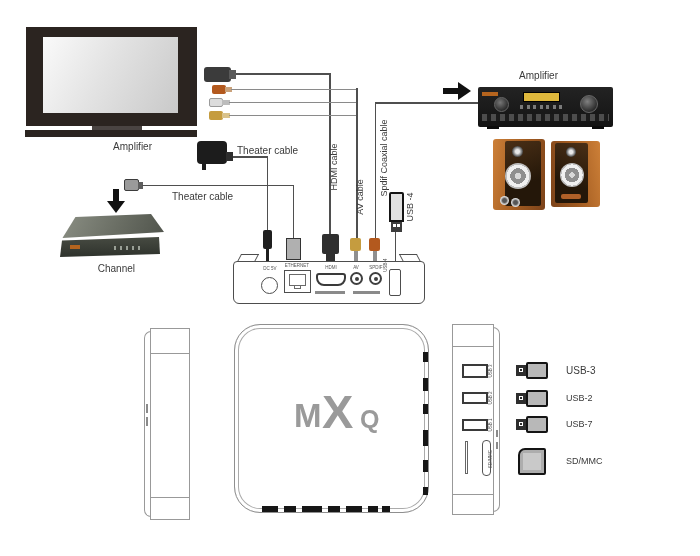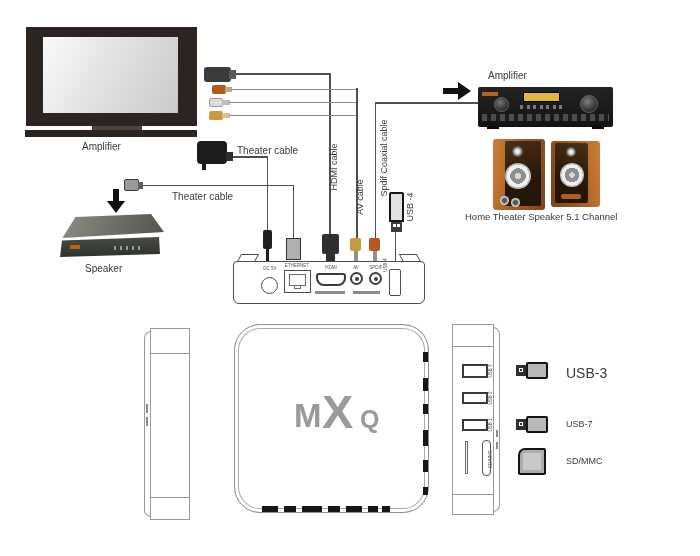--- a/index.html
+++ b/index.html
@@ -2,21 +2,21 @@
 <html><head>
 <meta charset="utf-8">
 <style>
   html,body{margin:0;padding:0;background:#fff;}
   #stage{position:relative;width:700px;height:556px;background:#ffffff;overflow:hidden;
          font-family:"Liberation Sans",sans-serif;color:#3a3a3a;}
   .abs{position:absolute;}
   .ln{position:absolute;background:#4f4f4f;}
   .lng{position:absolute;background:#8a8a8a;}
   .lbl{position:absolute;font-size:10px;color:#3a3a3a;white-space:nowrap;}
-  .lblc{text-align:left;}
+  .lblc{text-align:right;}
   .vlbl{position:absolute;font-size:9px;color:#3a3a3a;white-space:nowrap;text-align:center;
         height:12px;line-height:12px;transform:rotate(-90deg);}
   .t5{position:absolute;font-size:4.5px;color:#555;white-space:nowrap;text-align:center;line-height:6px;}
   .t5v{position:absolute;font-size:4.5px;color:#555;white-space:nowrap;text-align:center;line-height:6px;transform:rotate(-90deg);}
   .port{position:absolute;border:1.5px solid #4d4d4d;background:#fff;box-sizing:border-box;}
   .mark{position:absolute;background:#161616;}
 </style>
 </head>
 <body>
 
@@ -70,21 +70,21 @@
   <div class="abs" style="left:113px;top:189px;width:6px;height:13px;background:#111;"></div>
   <div class="abs" style="left:107px;top:201px;width:0;height:0;border-left:9px solid transparent;border-right:9px solid transparent;border-top:12px solid #111;"></div>
   <div class="abs" style="left:286px;top:238px;width:15px;height:22px;background:#b0b0b0;border:1.5px solid #333;box-sizing:border-box;"></div>
 
   <div class="abs" style="left:56px;top:214px;width:108px;height:48px;">
     <div class="abs" style="left:0;top:0;width:108px;height:30px;background:linear-gradient(115deg,#8e9287 0%,#6a6e64 55%,#4e524a 100%);clip-path:polygon(18% 10%,88% 0%,100% 60%,6% 80%);"></div>
     <div class="abs" style="left:4px;top:23px;width:100px;height:20px;background:linear-gradient(#474b42,#2e322c);clip-path:polygon(2% 18%,99% 0%,100% 85%,0% 100%);"></div>
     <div class="abs" style="left:14px;top:31px;width:10px;height:4px;background:#b5641e;"></div>
     <div class="abs" style="left:58px;top:32px;width:30px;height:4px;background:repeating-linear-gradient(90deg,#9aa096 0 2px,transparent 2px 6px);"></div>
   </div>
-  <div class="lbl lblc" style="left:85px;top:263px;width:50px;">Speaker</div>
+  <div class="lbl lblc" style="left:85px;top:263px;width:50px;">Channel</div>
 
   <div class="lbl lblc" style="left:488px;top:70px;width:70px;">Amplifier</div>
   <div class="abs" style="left:478px;top:87px;width:135px;height:40px;background:linear-gradient(#232323,#131313);border-radius:2px;">
     <div class="abs" style="left:4px;top:5px;width:16px;height:4px;background:#b5641e;"></div>
     <div class="abs" style="left:16px;top:10px;width:15px;height:15px;border-radius:50%;background:radial-gradient(circle at 40% 35%,#777 0%,#2c2c2c 70%);border:1px solid #666;box-sizing:border-box;"></div>
     <div class="abs" style="left:45px;top:5px;width:37px;height:10px;background:#dfb83c;border:1px solid #000;box-sizing:border-box;"></div>
     <div class="abs" style="left:42px;top:18px;width:44px;height:4px;background:repeating-linear-gradient(90deg,#7a7a7a 0 3px,transparent 3px 6.5px);"></div>
     <div class="abs" style="left:102px;top:8px;width:18px;height:18px;border-radius:50%;background:radial-gradient(circle at 40% 35%,#808080 0%,#2c2c2c 70%);border:1px solid #666;box-sizing:border-box;"></div>
     <div class="abs" style="left:4px;top:27px;width:127px;height:7px;background:repeating-linear-gradient(90deg,#4d4d4d 0 5px,#1b1b1b 5px 9px);"></div>
     <div class="abs" style="left:9px;top:39px;width:12px;height:3px;background:#0c0c0c;"></div>
@@ -97,21 +97,20 @@
     <div class="abs" style="left:12px;top:24px;width:26px;height:26px;border-radius:50%;background:radial-gradient(circle,#d8d8d8 0 16%,#8f8f8f 16% 42%,#f0f0f0 42% 62%,#bdbdbd 62% 74%,#241709 74%);"></div>
     <div class="abs" style="left:7px;top:57px;width:9px;height:9px;border-radius:50%;background:radial-gradient(circle,#555 30%,#d8d8d8 60%);"></div>
     <div class="abs" style="left:18px;top:59px;width:9px;height:9px;border-radius:50%;background:radial-gradient(circle,#555 30%,#d8d8d8 60%);"></div>
   </div>
   <div class="abs" style="left:551px;top:141px;width:49px;height:66px;background:linear-gradient(260deg,#cd8038 0%,#a05a20 55%,#7c431a 100%);border-radius:3px;">
     <div class="abs" style="left:4px;top:2px;right:12px;bottom:4px;background:linear-gradient(200deg,#4a2f16 0%,#241709 65%);border-radius:2px;"></div>
     <div class="abs" style="left:15px;top:6px;width:10px;height:10px;border-radius:50%;background:radial-gradient(circle,#e8e8e8 25%,#555 65%,#222 100%);"></div>
     <div class="abs" style="left:9px;top:22px;width:24px;height:24px;border-radius:50%;background:radial-gradient(circle,#d8d8d8 0 16%,#8f8f8f 16% 42%,#f0f0f0 42% 62%,#bdbdbd 62% 74%,#241709 74%);"></div>
     <div class="abs" style="left:10px;top:53px;width:20px;height:5px;border-radius:2px;background:#b06028;"></div>
   </div>
-  <div class="lbl lblc" style="left:465px;top:211px;width:160px;font-size:9.5px;">Home Theater Speaker 5.1 Channel</div>
 
   <div class="abs" style="left:389px;top:192px;width:15px;height:30px;background:#e2e2e2;border:2px solid #151515;box-sizing:border-box;border-radius:2px 2px 0 0;"></div>
   <div class="abs" style="left:391px;top:222px;width:11px;height:10px;background:#3c3c3c;"></div>
   <div class="abs" style="left:393px;top:224px;width:2.5px;height:2.5px;background:#fff;"></div>
   <div class="abs" style="left:397px;top:224px;width:2.5px;height:2.5px;background:#fff;"></div>
   <div class="ln" style="left:394.5px;top:232px;width:1.5px;height:29px;"></div>
   <div class="vlbl" style="left:394px;top:201px;width:32px;">USB -4</div>
 
   <div class="abs" style="left:239px;top:254px;width:18px;height:8px;border:1.5px solid #4d4d4d;border-bottom:none;background:#fff;box-sizing:border-box;transform:skewX(-28deg);"></div>
   <div class="abs" style="left:401px;top:254px;width:18px;height:8px;border:1.5px solid #4d4d4d;border-bottom:none;background:#fff;box-sizing:border-box;transform:skewX(28deg);"></div>
@@ -190,23 +189,29 @@
   <div class="abs" style="left:465px;top:441px;width:3px;height:33px;border:1px solid #666;box-sizing:border-box;"></div>
   <div class="abs" style="left:482px;top:440px;width:9px;height:36px;border:1.5px solid #555;border-radius:4px;box-sizing:border-box;"></div>
   <div class="t5v" style="left:478px;top:456px;width:26px;">SD/MMC</div>
   <div class="abs" style="left:496px;top:430px;width:2px;height:7px;background:#8a8a8a;"></div>
   <div class="abs" style="left:496px;top:442px;width:2px;height:7px;background:#8a8a8a;"></div>
 
   <div class="abs" style="left:516px;top:361px;width:90px;height:20px;">
     <div class="abs" style="left:0;top:4px;width:11px;height:11px;background:#2e2e2e;"></div>
     <div class="abs" style="left:3px;top:7px;width:4px;height:4px;border:1px solid #fff;box-sizing:border-box;"></div>
     <div class="abs" style="left:10px;top:1px;width:22px;height:17px;background:#b8b8b8;border:2px solid #141414;box-sizing:border-box;border-radius:2px;"></div>
-    <div class="lbl" style="left:50px;top:4px;font-size:14px;">USB-3</div>
-  </div>
-
+    <div class="lbl" style="left:50px;top:4px;font-size:10px;">USB-3</div>
+  </div>
+
+  <div class="abs" style="left:516px;top:389px;width:90px;height:20px;">
+    <div class="abs" style="left:0;top:4px;width:11px;height:11px;background:#2e2e2e;"></div>
+    <div class="abs" style="left:3px;top:7px;width:4px;height:4px;border:1px solid #fff;box-sizing:border-box;"></div>
+    <div class="abs" style="left:10px;top:1px;width:22px;height:17px;background:#b8b8b8;border:2px solid #141414;box-sizing:border-box;border-radius:2px;"></div>
+    <div class="lbl" style="left:50px;top:4px;font-size:9px;">USB-2</div>
+  </div>
 
   <div class="abs" style="left:516px;top:415px;width:90px;height:20px;">
     <div class="abs" style="left:0;top:4px;width:11px;height:11px;background:#2e2e2e;"></div>
     <div class="abs" style="left:3px;top:7px;width:4px;height:4px;border:1px solid #fff;box-sizing:border-box;"></div>
     <div class="abs" style="left:10px;top:1px;width:22px;height:17px;background:#b8b8b8;border:2px solid #141414;box-sizing:border-box;border-radius:2px;"></div>
     <div class="lbl" style="left:50px;top:4px;font-size:9px;">USB-7</div>
   </div>
 
   <div class="abs" style="left:516px;top:448px;width:95px;height:30px;">
     <div class="abs" style="left:2px;top:0;width:28px;height:27px;background:#adadad;border:2px solid #141414;box-sizing:border-box;border-radius:7px 2px 2px 2px;"></div>

